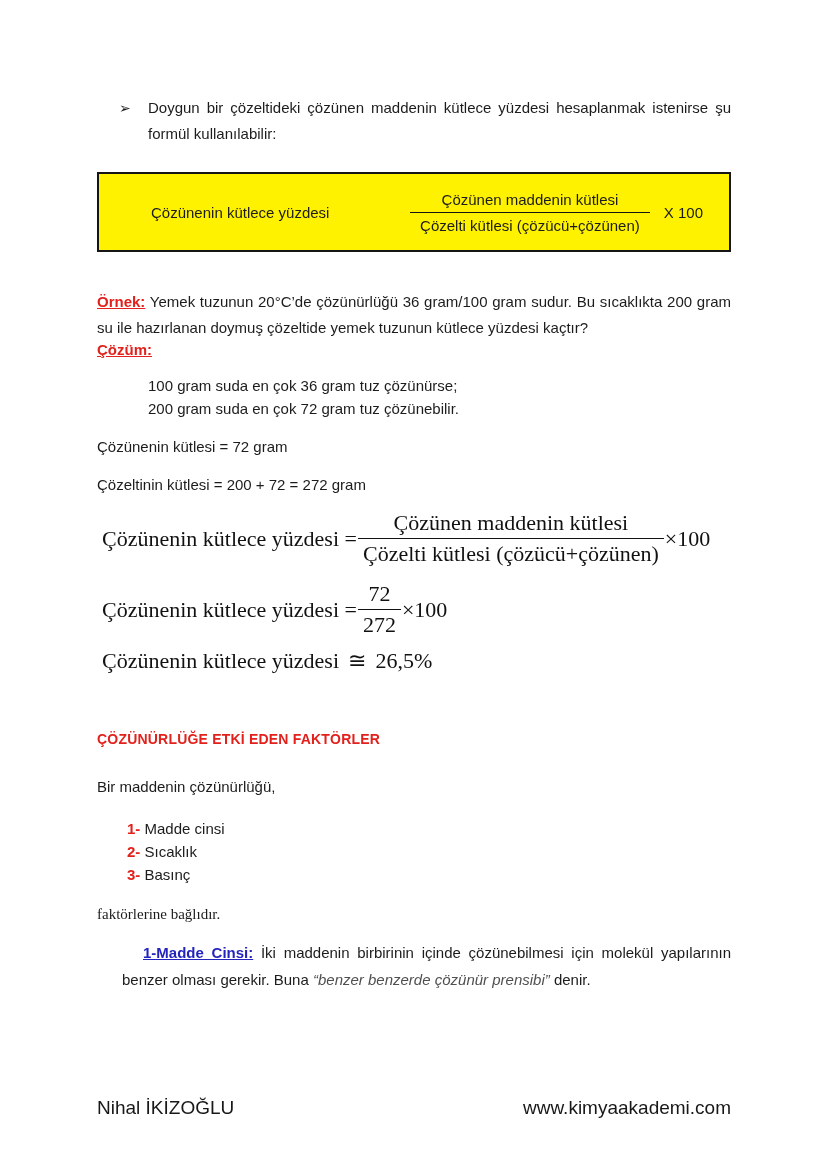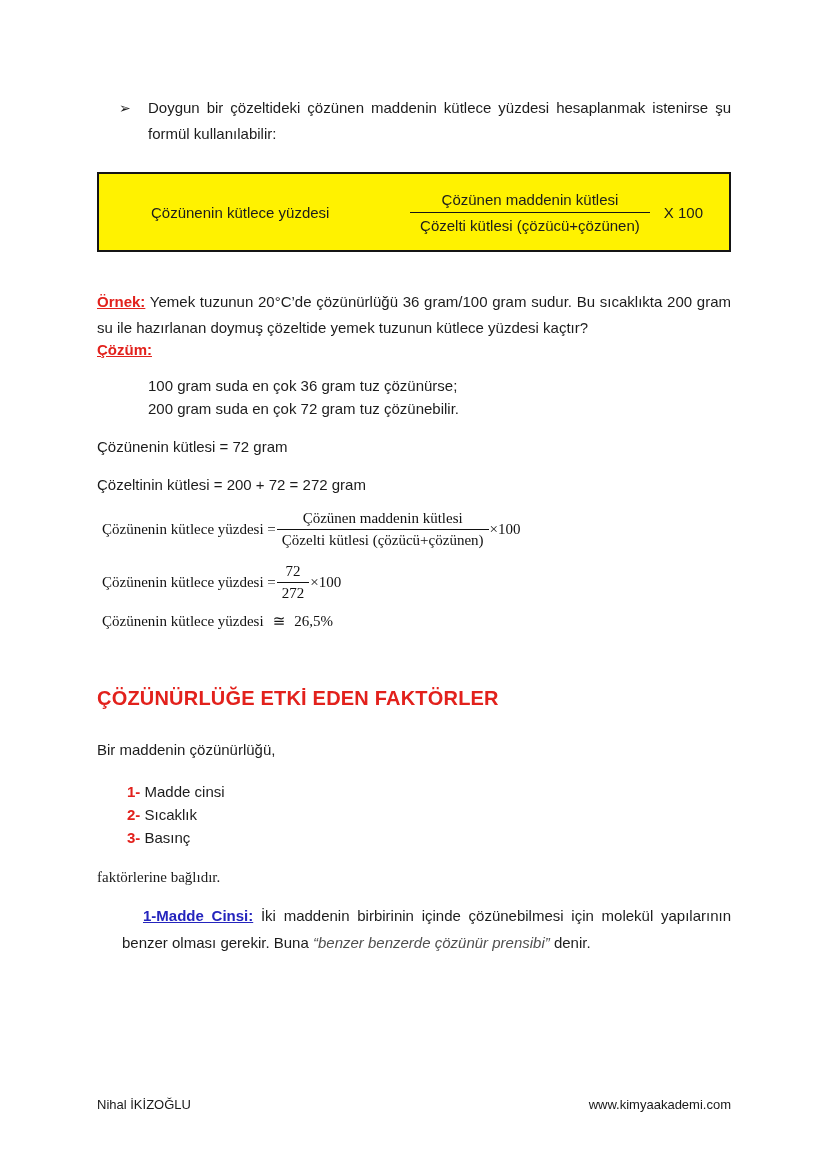--- a/index.html
+++ b/index.html
@@ -66,21 +66,21 @@
     margin-top: 16px;
     padding-left: 51px;
     line-height: 23px;
   }
   .mass-line { margin-top: 15px; line-height: 23px; }
   .mass-line2 { margin-top: 15px; line-height: 23px; }
 
   
   .equation {
     font-family: "Liberation Serif", "DejaVu Serif", serif;
-    font-size: 15px;
+    font-size: 22px;
     color: #111;
     display: flex;
     align-items: center;
     margin-top: 14px;
     padding-left: 5px;
   }
   .equation .lhs { white-space: nowrap; }
   .eq-frac {
     display: inline-flex;
     flex-direction: column;
@@ -88,21 +88,21 @@
     margin: 0 1px;
   }
   .eq-frac .num { padding: 0 5px 2px 5px; border-bottom: 1px solid #111; }
   .eq-frac .den { padding: 2px 5px 0 5px; }
   .equation .suffix { white-space: nowrap; }
   .equation-last { margin-top: 10px; }
   .equation-last .relation { margin: 0 9px; }
 
   .section-heading {
     margin-top: 57px;
-    font-size: 20px;
+    font-size: 14px;
     font-weight: bold;
     color: #e2211c;
     letter-spacing: 0.2px;
   }
   .factors-intro { margin-top: 28px; line-height: 23px; }
   .factors-list { margin-top: 19px; padding-left: 30px; }
   .factors-list .item { line-height: 23px; }
   .factors-list .num { font-weight: bold; color: #e2211c; }
   .factors-outro { margin-top: 17px; line-height: 23px; font-family: Liberation Serif, serif; }
 
@@ -118,21 +118,21 @@
     color: #4f4f4f;
   }
 
   .footer {
     position: absolute;
     left: 97px;
     right: 97px;
     top: 1097px;
     display: flex;
     justify-content: space-between;
-    font-size: 13px;
+    font-size: 19px;
     color: #181818;
   }
 </style>
 </head>
 <body>
 
 <div class="page">
   <div class="content">
 
     <div class="bullet-para">

